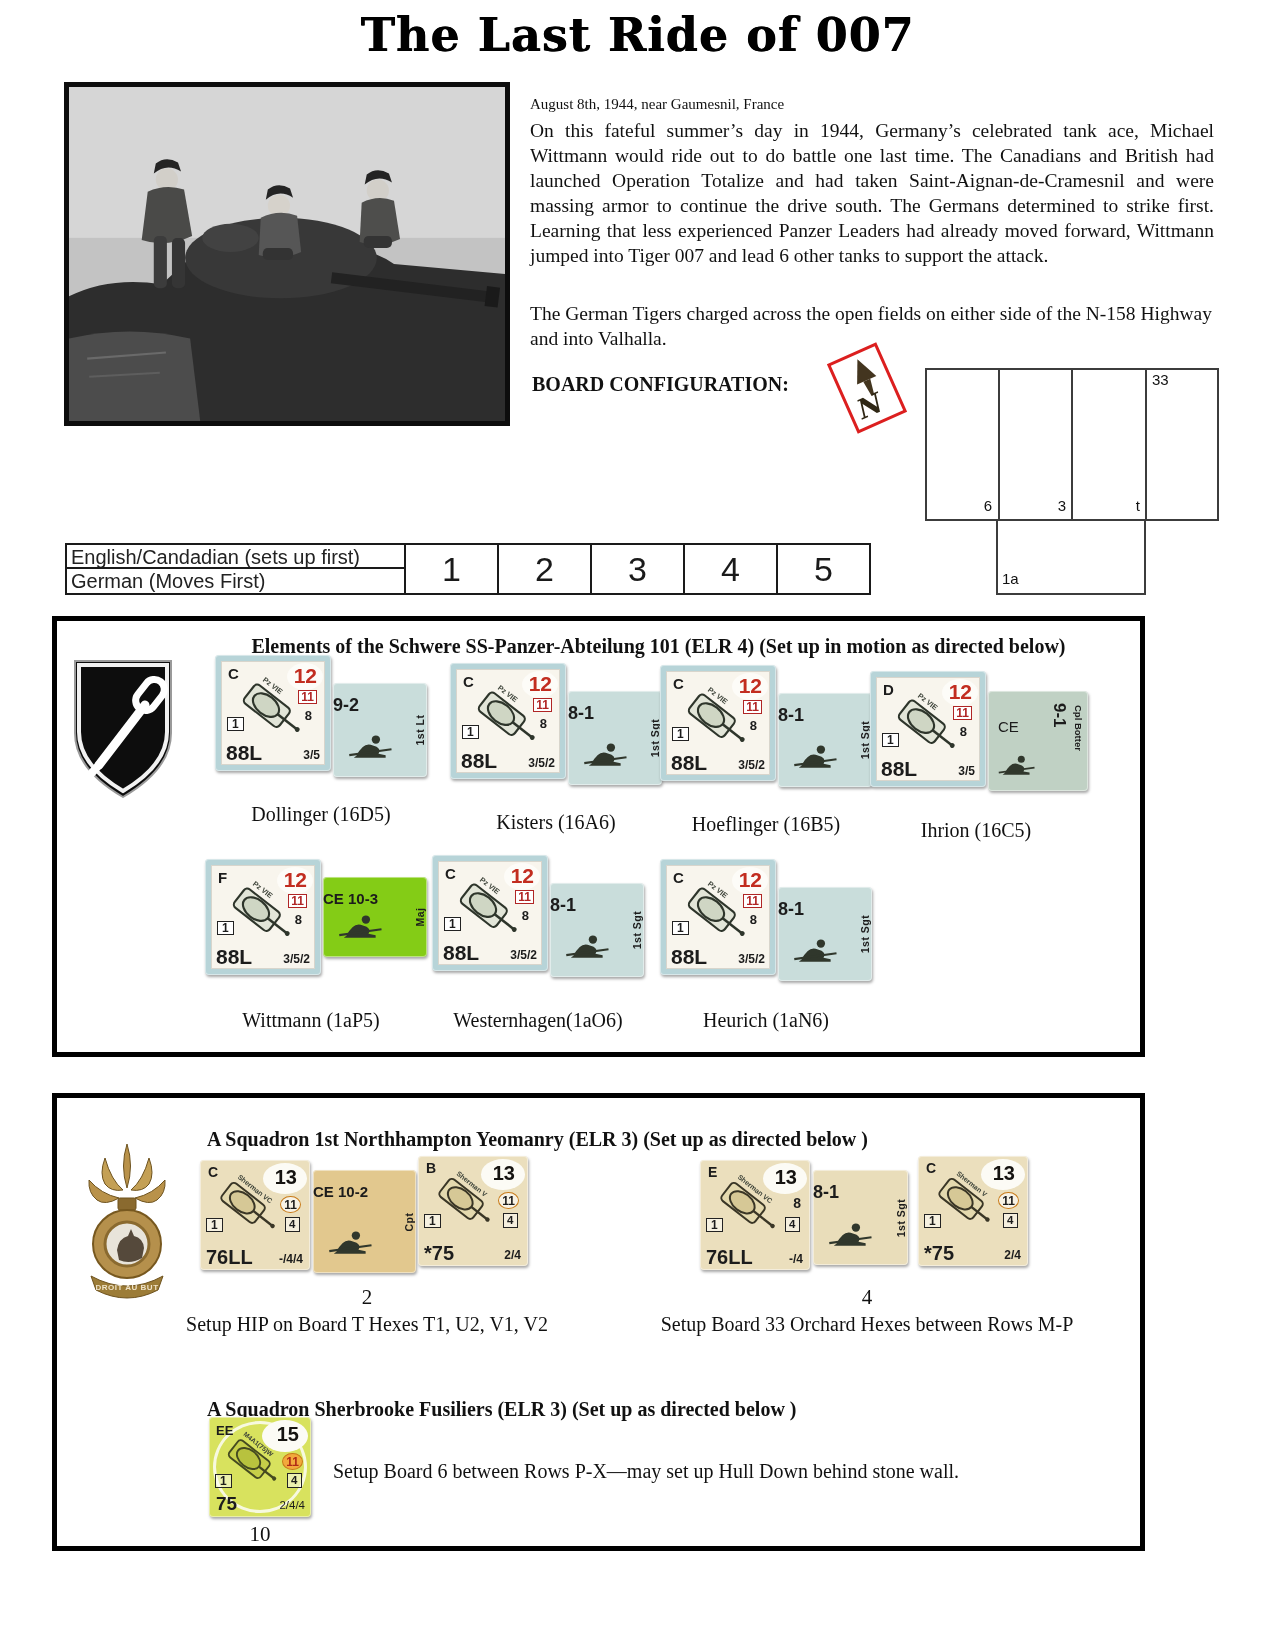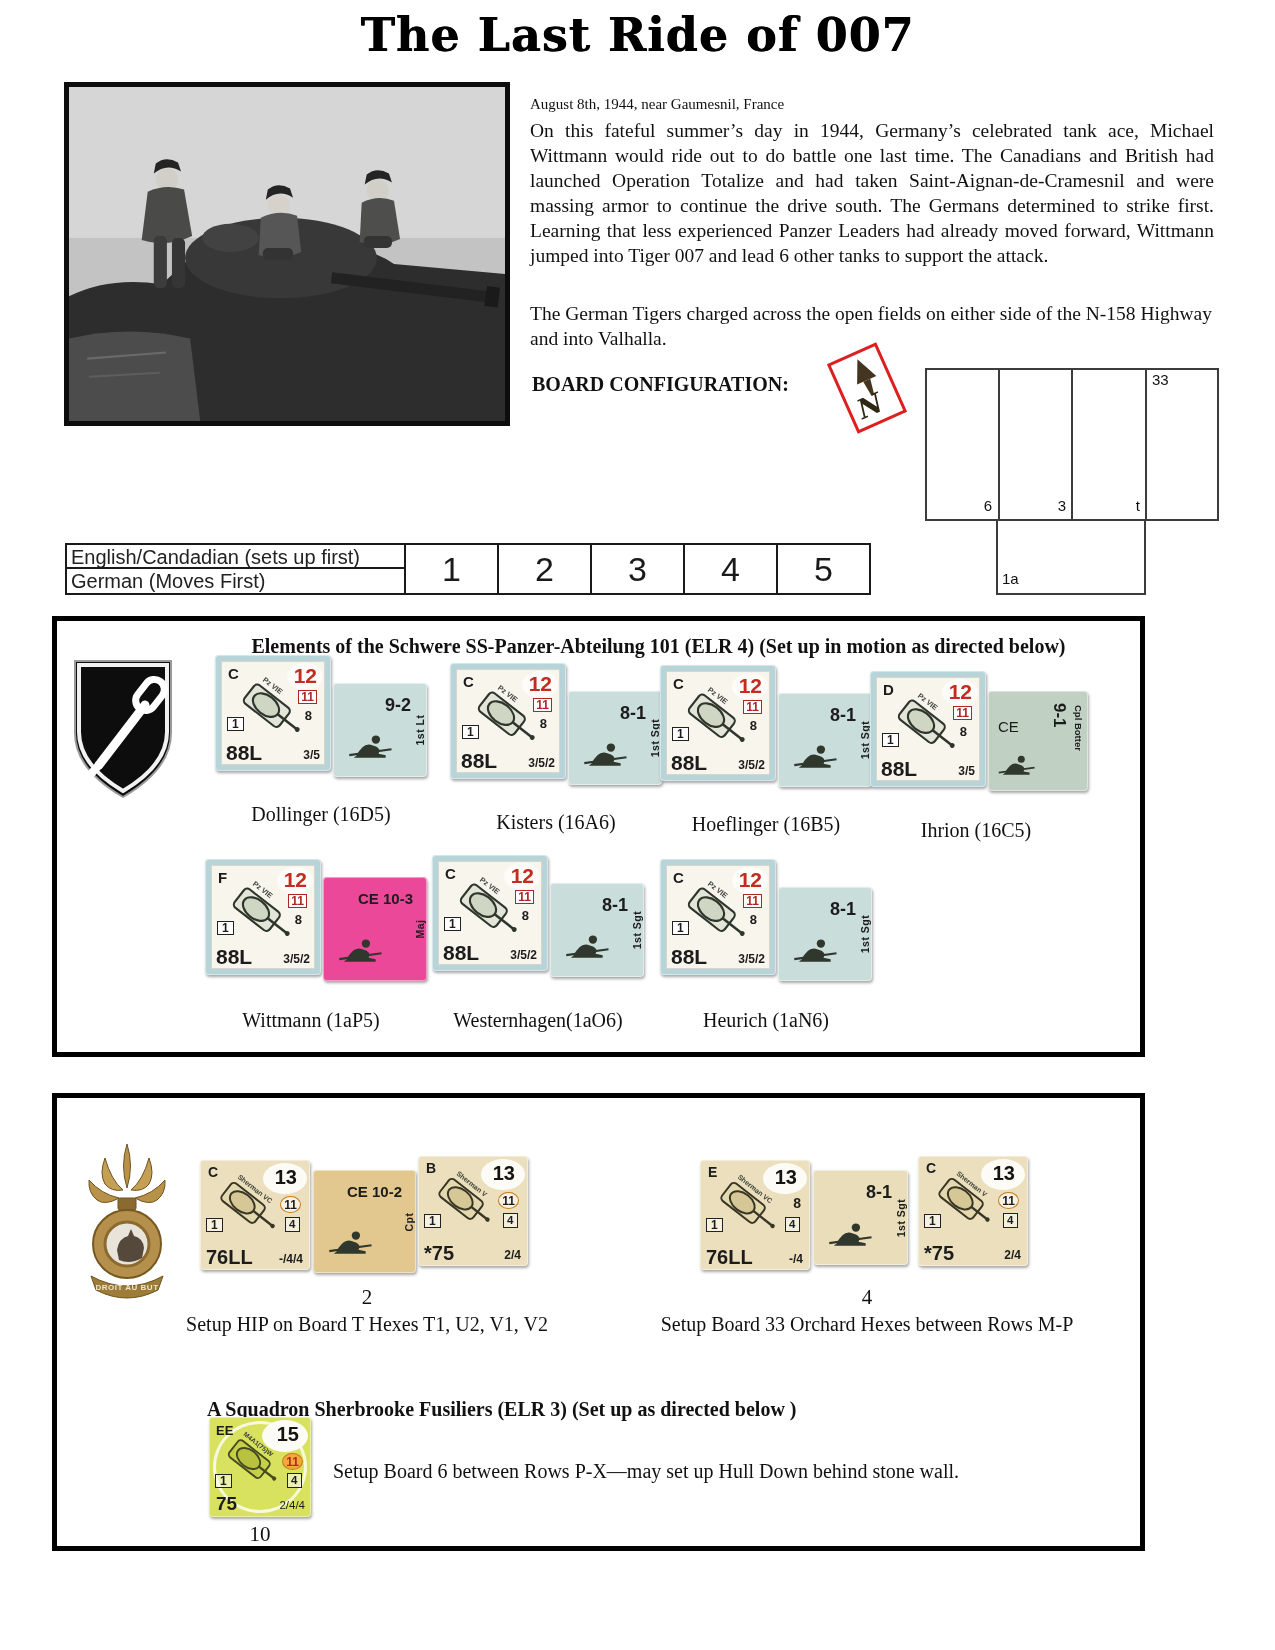--- a/index.html
+++ b/index.html
@@ -59,21 +59,21 @@
   .grp{position:absolute;width:212px;height:180px}
   .bgrp{position:absolute;width:334px;height:190px}
   .ctr{position:absolute;border-radius:4px;
        box-shadow:1px 2px 3px rgba(0,0,0,.35), inset 0 0 0 1px rgba(255,255,255,.45)}
   .ctr span{position:absolute;font-family:"Liberation Sans",sans-serif;color:#1c1c1c;line-height:1}
   .inner{position:absolute;inset:7px;background:#f8f5ed;box-shadow:0 0 0 1px #d8d5cc}
 
   .gt{width:116px;height:116px;background:#b7d4d8}
   .gl{width:94px;height:94px;background:#c9dddb}
   .gli{width:100px;height:100px;background:#c0d1c4}
-  .glw{width:104px;height:104px;background:#ec4899}
+  .glw{width:104px;height:80px;background:#84cc16}
   .bt{width:110px;height:110px;background:#ebdfbd}
   .blg{width:103px;height:103px;background:#e2c88e}
   .bl{width:95px;height:95px;background:#e9ddba}
   .ft{width:102px;height:100px;background:#d8e25e}
 
   
   .gt .t-id{left:6px;top:4px;font-weight:700;font-size:15px}
   .gt .mp-ell{position:absolute;top:1px;right:1px;width:36px;height:27px;background:#fdfcf8;border-radius:50%}
   .gt .t-mp{right:7px;top:3px;font-weight:700;font-size:21px;color:#c22d20}
   .gt .t-armor{right:7px;top:28px;font-weight:700;font-size:12px;color:#b02525;border:1.5px solid #b02525;
@@ -107,21 +107,21 @@
   .ft .t-mp{right:12px;top:7px;font-weight:700;font-size:20px;color:#151310}
   .ft .t-armor{right:8px;top:36px;background:#f2a93c;border:1.6px solid #c87a18;border-radius:50%;
                color:#b02a16;font-weight:700;font-size:12px;padding:1.5px 3px}
   .ft .t-side{right:9px;top:56px}
   .ft .t-radio{left:6px;top:57px;font-weight:700;font-size:12px;border:1.4px solid #222;padding:0 4px;background:rgba(255,255,255,.5)}
   .ft .t-gun{left:7px;bottom:4px;font-weight:700;font-size:19px}
   .ft .t-mg{right:6px;bottom:6px;font-weight:400;font-size:11.5px}
   .ft .tanksvg{position:absolute;left:11px;top:12px;width:66px;height:66px}
 
   
-  .l-val{top:13px;left:0;right:16px;text-align:right;font-weight:700;font-size:18px}
+  .l-val{top:13px;left:0;right:16px;text-align:left;font-weight:700;font-size:18px}
   .glw .l-val,.blg .l-val{font-size:15px;right:14px;top:14px}
   .l-rank{right:2px;top:50%;transform:translateY(-50%) rotate(180deg);writing-mode:vertical-rl;
           font-weight:700;font-size:10.5px;color:#222;letter-spacing:.5px}
   .figsvg{position:absolute;left:13px;bottom:12px;width:52px;height:34px}
   .gli .figsvg{left:8px;bottom:10px;width:44px;height:29px}
   .ihr-ce{left:10px;top:28px;font-weight:400;font-size:15px}
   .ihr-val{writing-mode:vertical-rl;right:20px;top:12px;font-weight:700;font-size:17px}
   .ihr-rank{writing-mode:vertical-rl;right:5px;top:14px;font-weight:700;font-size:9.5px}
 
   
@@ -470,20 +470,21 @@
             <path class="fig" d="M8 19 Q13 9 19 10.5 L23.5 12 Q27 14 25 17.5 L30.5 18.5 L30.5 20.5 L6 20.5 Z"></path>
             <line class="figline" x1="2.5" y1="18.5" x2="35" y2="14"></line>
           </svg>
         <span class="l-rank">1st Sgt</span>
       </div>
       <div class="cap" style="top:150px">Heurich (1aN6)</div>
     </div>
   </div>
 
   <div class="secbox" id="bbox">
+    <div class="sechead" id="yhead">A Squadron 1st Northhampton Yeomanry  (ELR 3) (Set up as directed below )</div>
 
     <svg id="badge" viewBox="0 0 104 168">
       <path d="M52 6 Q45 28 52 50 Q59 28 52 6 Z" fill="#b9924a" stroke="#6e531f" stroke-width="1"></path>
       <path d="M30 20 Q36 42 48 52 Q36 54 30 46 Q24 36 30 20 Z" fill="#c4a055" stroke="#6e531f" stroke-width="1"></path>
       <path d="M74 20 Q68 42 56 52 Q68 54 74 46 Q80 36 74 20 Z" fill="#c4a055" stroke="#6e531f" stroke-width="1"></path>
       <path d="M14 42 Q26 56 44 60 Q30 68 22 62 Q13 55 14 42 Z" fill="#b9924a" stroke="#6e531f" stroke-width="1"></path>
       <path d="M90 42 Q78 56 60 60 Q74 68 82 62 Q91 55 90 42 Z" fill="#b9924a" stroke="#6e531f" stroke-width="1"></path>
       <rect x="43" y="60" width="18" height="12" rx="2" fill="#8a6a2f" stroke="#6e531f"></rect>
       <circle cx="52" cy="106" r="34" fill="#b5904c" stroke="#77581f" stroke-width="2"></circle>
       <circle cx="52" cy="106" r="22" fill="#e8e4da" stroke="#8a6a2f" stroke-width="3"></circle>

